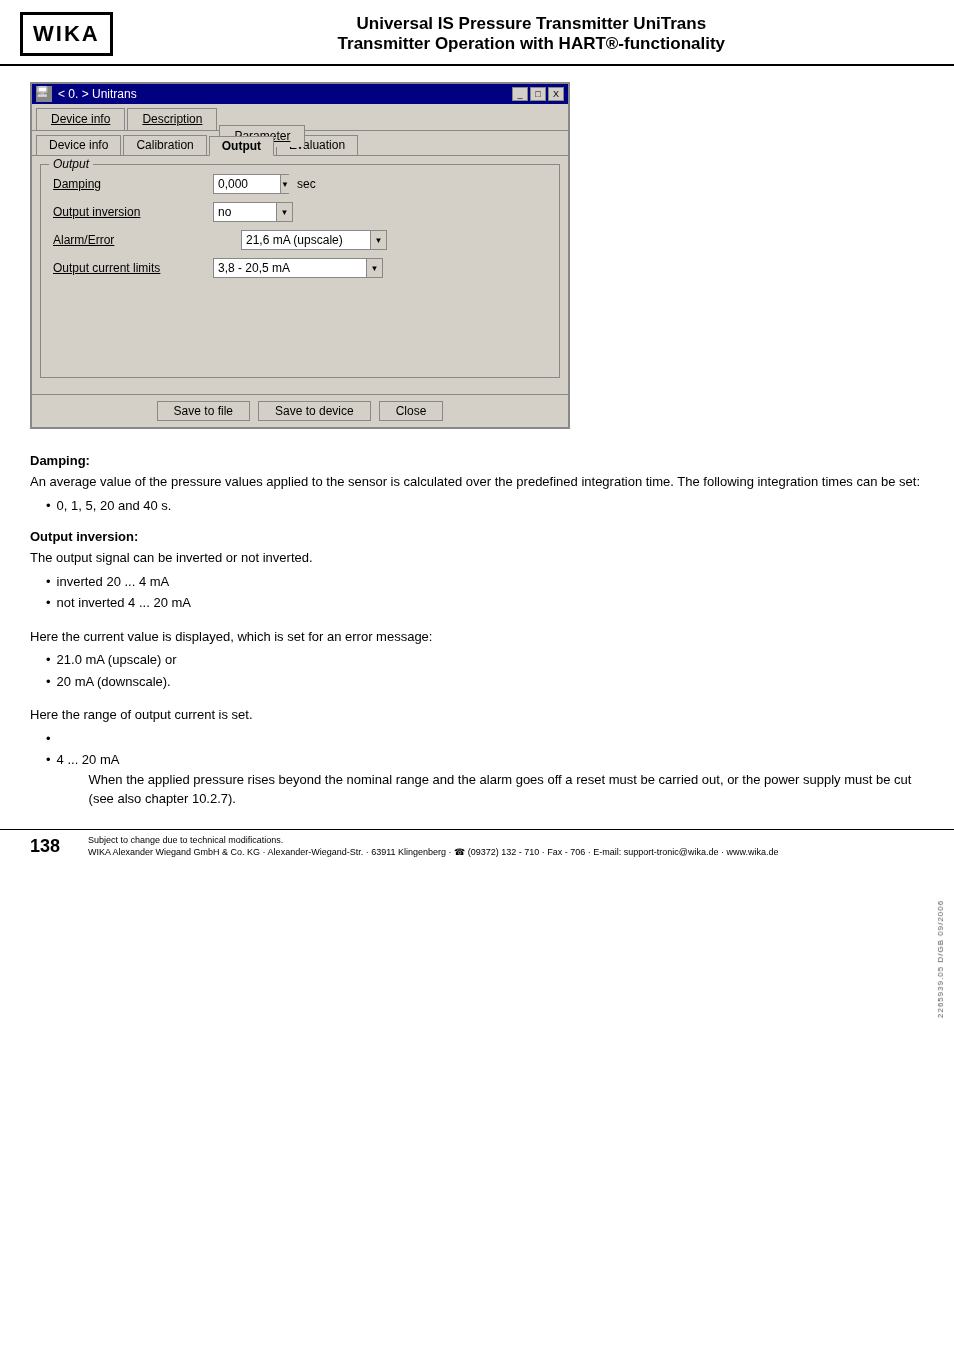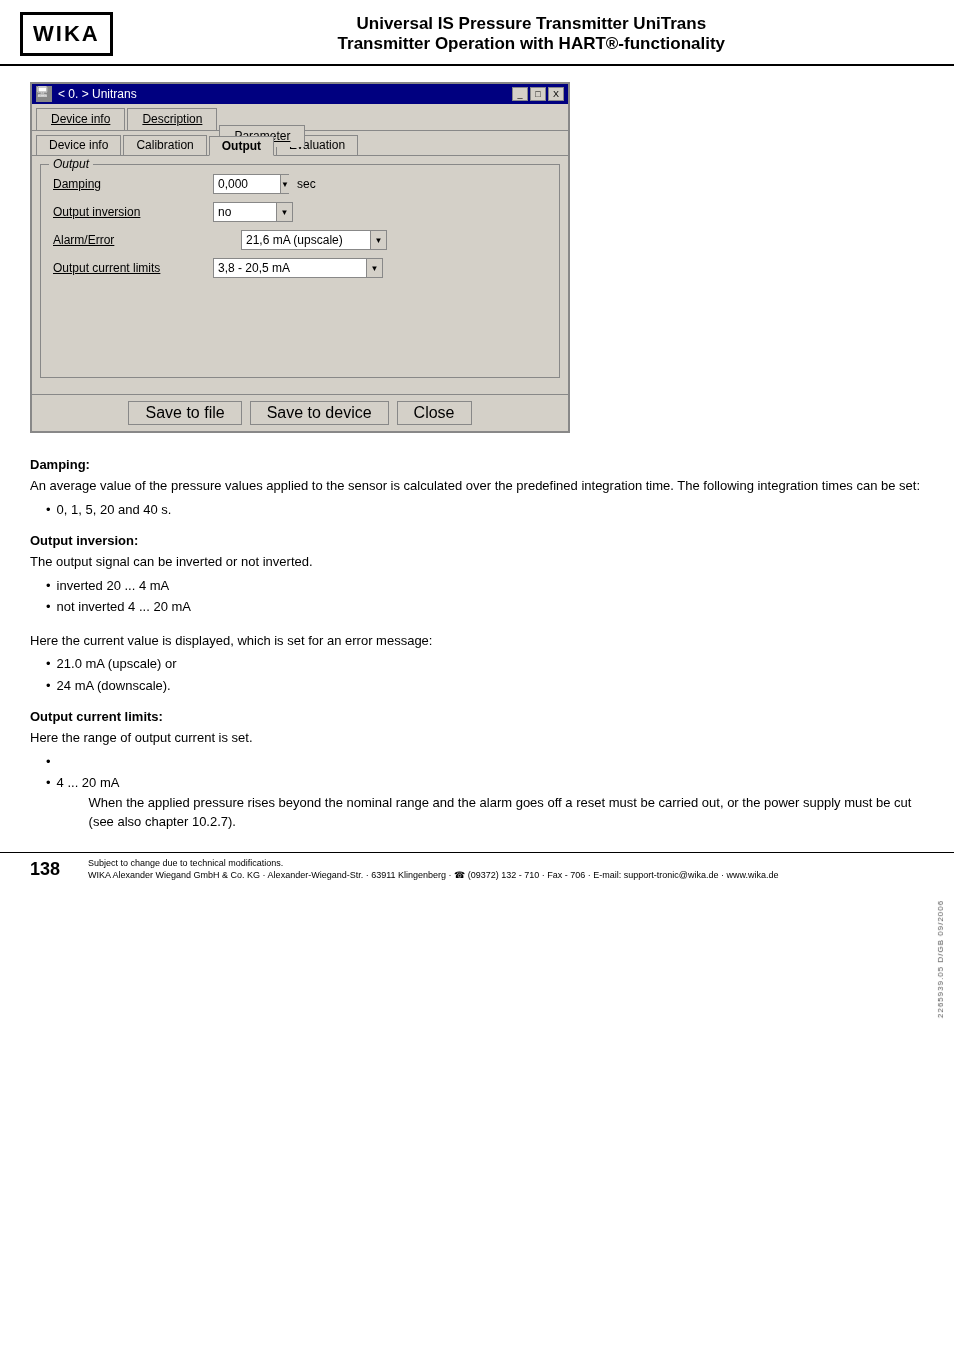--- a/index.html
+++ b/index.html
@@ -215,21 +215,21 @@
     .window-footer {
       display: flex;
       justify-content: center;
       gap: 8px;
       padding: 6px;
       border-top: 1px solid #888;
       background: #d4d0c8;
     }
     .footer-btn {
       padding: 2px 16px;
-      font-size: 16px;
+      font-size: 12px;
       background: #d4d0c8;
       border: 1px solid #888;
       cursor: pointer;
     }
 
     
     .body-section {
       margin-bottom: 14px;
     }
     .body-heading {
@@ -426,26 +426,25 @@
   </div>
 
   <div class="body-section">
     <div class="body-text">Here the current value is displayed, which is set for an error message:</div>
     <div class="bullet-item">
       <span class="bullet">•</span>
       <span>21.0 mA (upscale) or</span>
     </div>
     <div class="bullet-item">
       <span class="bullet">•</span>
-      <span>24 mA (downscale).</span>
+      <span>20 mA (downscale).</span>
     </div>
   </div>
 
   <div class="body-section">
-    <div class="body-heading">Output current limits:</div>
     <div class="body-text">Here the range of output current is set.</div>
     <div class="bullet-item">
       <span class="bullet">•</span>
     </div>
     <div class="bullet-item">
       <span class="bullet">•</span>
       <div>
         <div>4 ... 20 mA</div>
         <div class="bullet-sub">When the applied pressure rises beyond the nominal range and the alarm goes off a reset must be carried out, or the power supply must be cut (see also chapter 10.2.7).</div>
       </div>

